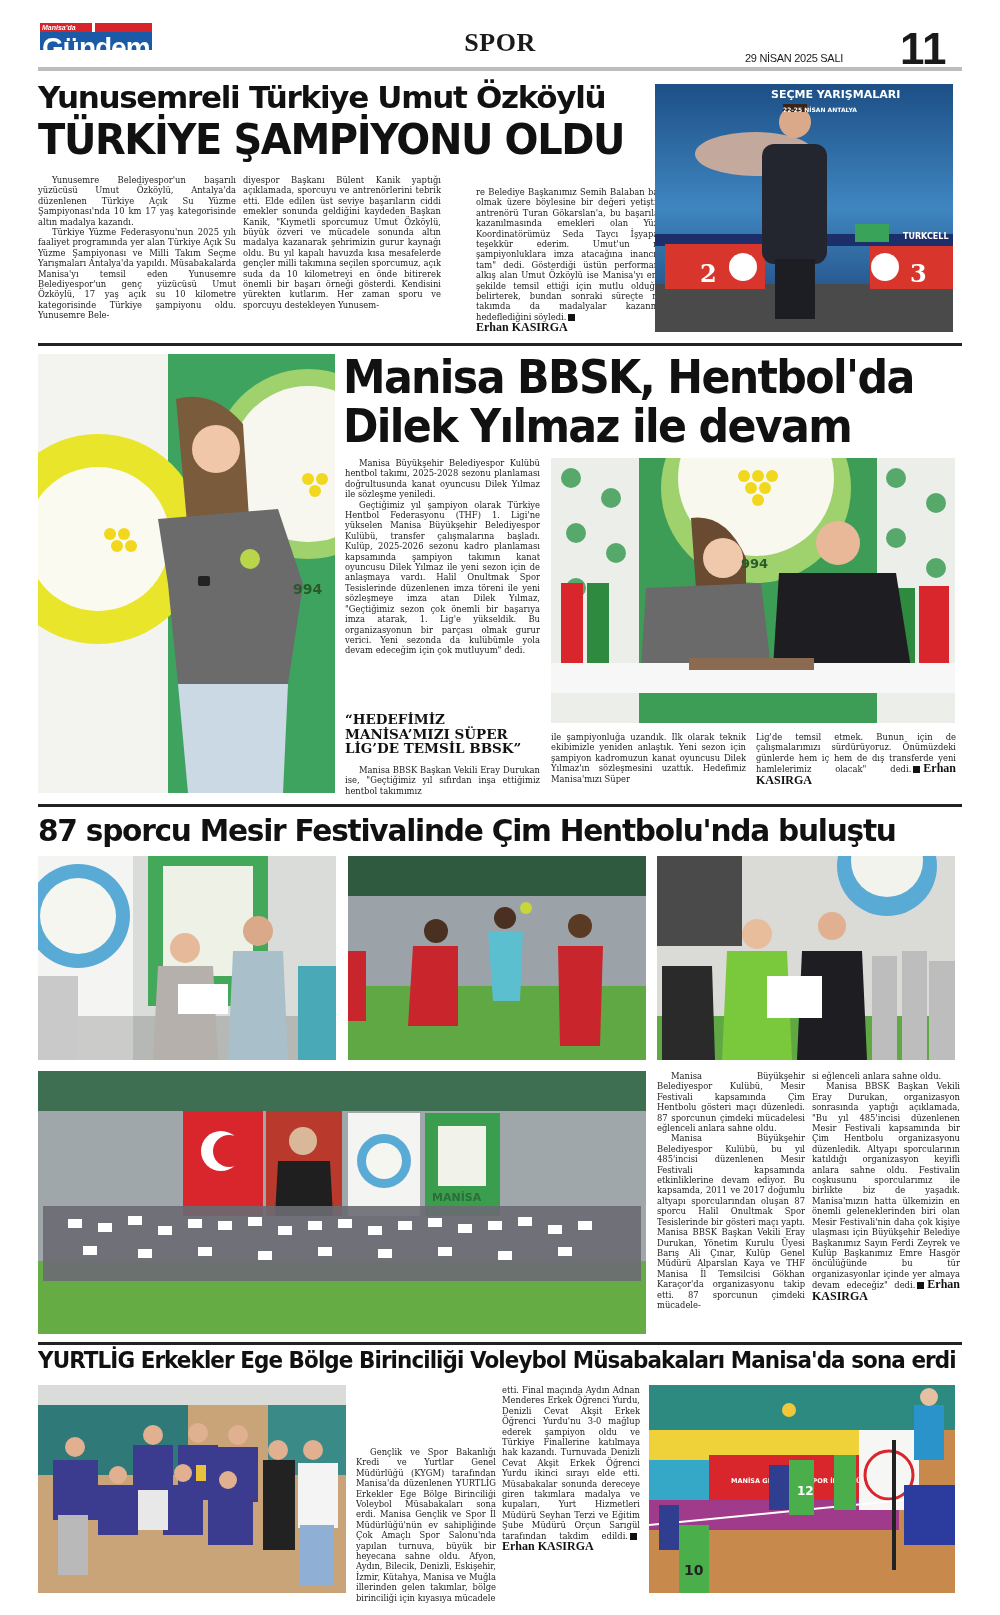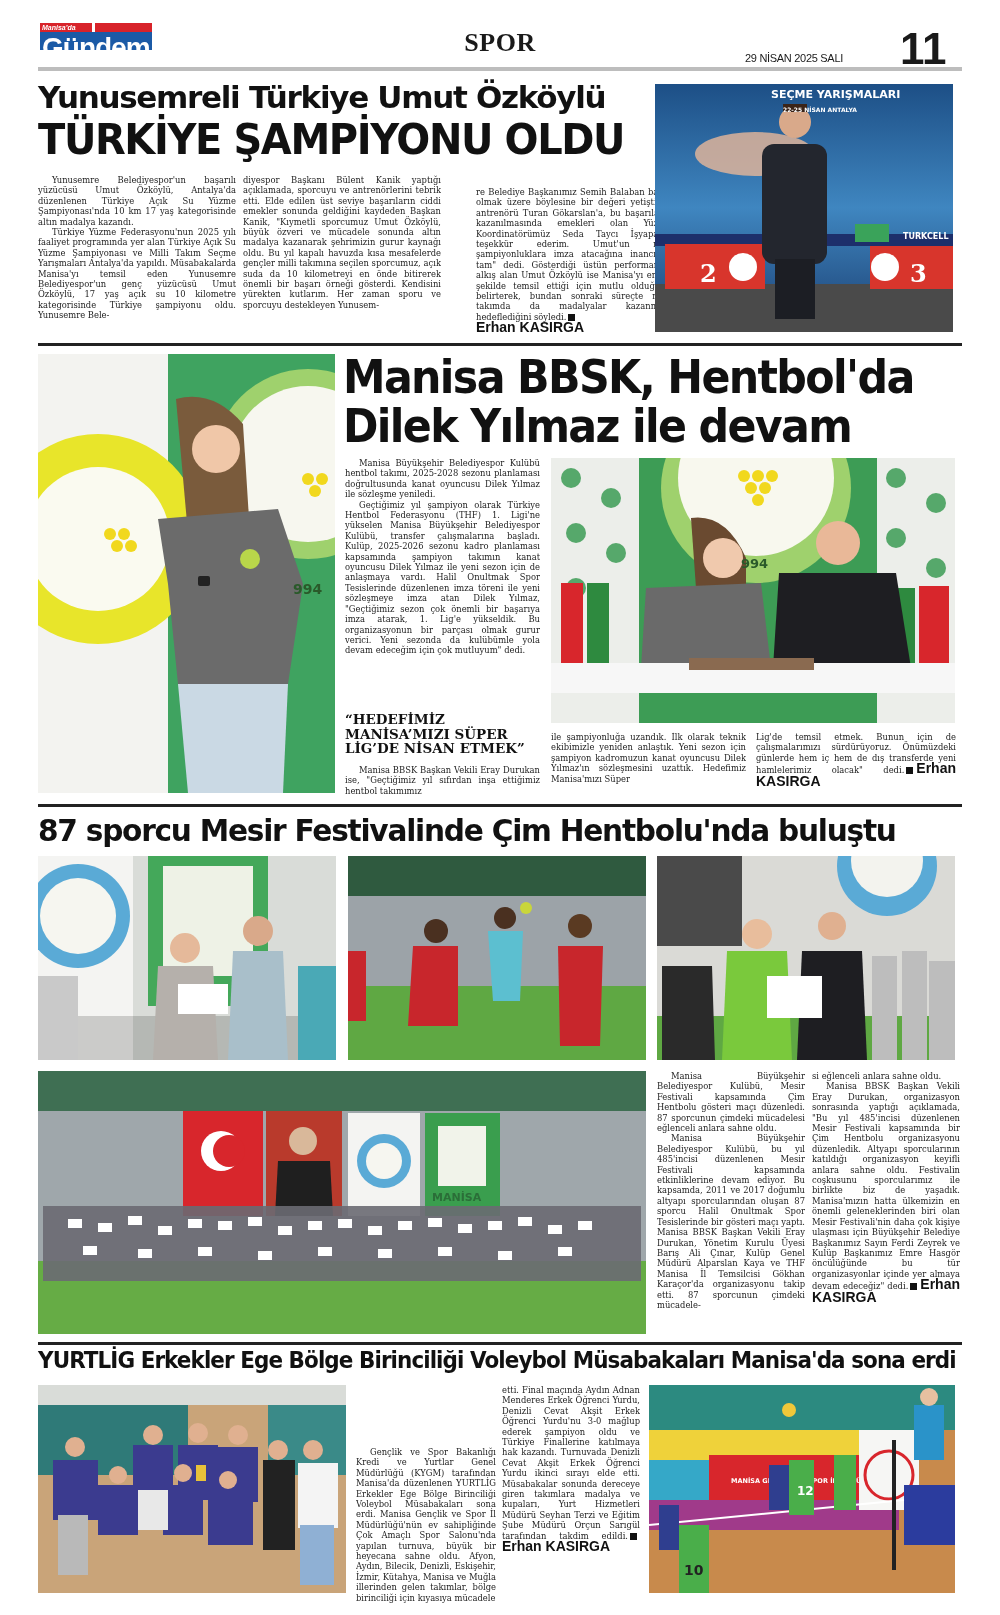--- a/index.html
+++ b/index.html
@@ -21,21 +21,21 @@
   .top-rule { left: 38px; top: 67px; width: 924px; height: 4px; background: #bdbdbd; }
 
   .rule { background: #222; height: 3px; }
 
   
   .h-sans { font-family: "DejaVu Sans", sans-serif; font-weight: bold; color: #111; letter-spacing: -1px; line-height: 1; white-space: nowrap; }
 
   
   .col { font-family: "DejaVu Serif", serif; font-size: 8.4px; line-height: 10.4px; text-align: justify; hyphens: auto; color: #222; overflow: hidden; }
   .col p { text-indent: 14px; }
-  .byline { font-family: Liberation Sans, sans-serif; font-weight: bold; font-size: 14px; color: #111; }
+  .byline { font-family: Liberation Serif, serif; font-weight: bold; font-size: 12px; color: #111; }
   .sq { display: inline-block; width: 7px; height: 7px; background: #111; margin: 0 3px 0 2px; vertical-align: -1px; }
 
   .pull { font-family: "DejaVu Serif", serif; font-weight: bold; font-size: 13.5px; line-height: 14.5px; color: #111; }
 
   
   .photo { overflow: hidden; }
   .photo svg { width: 100%; height: 100%; display: block; }
 </style>
 </head>
 <body>
@@ -129,21 +129,21 @@
   </svg>
 </div>
 
 <div class="abs h-sans" style="left:343px; top:354px; font-size:46px; letter-spacing:-1.8px; transform:scaleX(0.93); transform-origin:left;">Manisa BBSK, Hentbol'da</div>
 <div class="abs h-sans" style="left:343px; top:403px; font-size:46px; letter-spacing:-1.8px; transform:scaleX(0.93); transform-origin:left;">Dilek Yılmaz ile devam</div>
 
 <div class="abs col" style="left:345px; top:458px; width:195px; height:240px;">
   <p>Manisa Büyükşehir Belediyespor Kulübü hentbol takımı, 2025-2028 sezonu planlaması doğrultusunda kanat oyuncusu Dilek Yılmaz ile sözleşme yeniledi.</p>
   <p>Geçtiğimiz yıl şampiyon olarak Türkiye Hentbol Federasyonu (THF) 1. Ligi'ne yükselen Manisa Büyükşehir Belediyespor Kulübü, transfer çalışmalarına başladı. Kulüp, 2025-2026 sezonu kadro planlaması kapsamında şampiyon takımın kanat oyuncusu Dilek Yılmaz ile yeni sezon için de anlaşmaya vardı. Halil Onultmak Spor Tesislerinde düzenlenen imza töreni ile yeni sözleşmeye imza atan Dilek Yılmaz, "Geçtiğimiz sezon çok önemli bir başarıya imza atarak, 1. Lig'e yükseldik. Bu organizasyonun bir parçası olmak gurur verici. Yeni sezonda da kulübümle yola devam edeceğim için çok mutluyum" dedi.</p>
 </div>
-<div class="abs pull" style="left:345px; top:712px; width:200px;">“HEDEFİMİZ MANİSA’MIZI SÜPER LİG’DE NİSAN ETMEK”</div>
+<div class="abs pull" style="left:345px; top:712px; width:200px;">“HEDEFİMİZ MANİSA’MIZI SÜPER LİG’DE TEMSİL BBSK”</div>
 <div class="abs col" style="left:345px; top:765px; width:195px; height:32px;">
   <p>Manisa BBSK Başkan Vekili Eray Durukan ise, "Geçtiğimiz yıl sıfırdan inşa ettiğimiz hentbol takımımız</p>
 </div>
 
 <div class="abs photo" style="left:551px; top:458px; width:404px; height:265px;">
   <svg viewBox="0 0 404 265" preserveAspectRatio="none">
     <rect width="404" height="265" fill="#eceeea"></rect>
     <rect x="88" y="0" width="238" height="265" fill="#3d9c55"></rect>
     <circle cx="205" cy="30" r="95" fill="#9fd16d"></circle>
     <circle cx="205" cy="20" r="78" fill="#f8f8ee"></circle>

